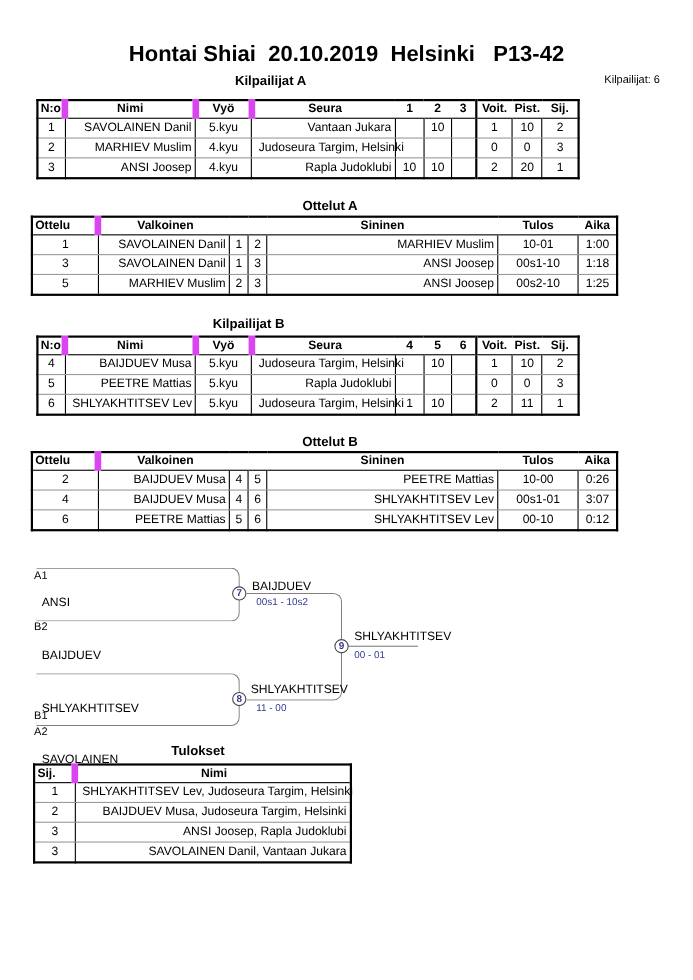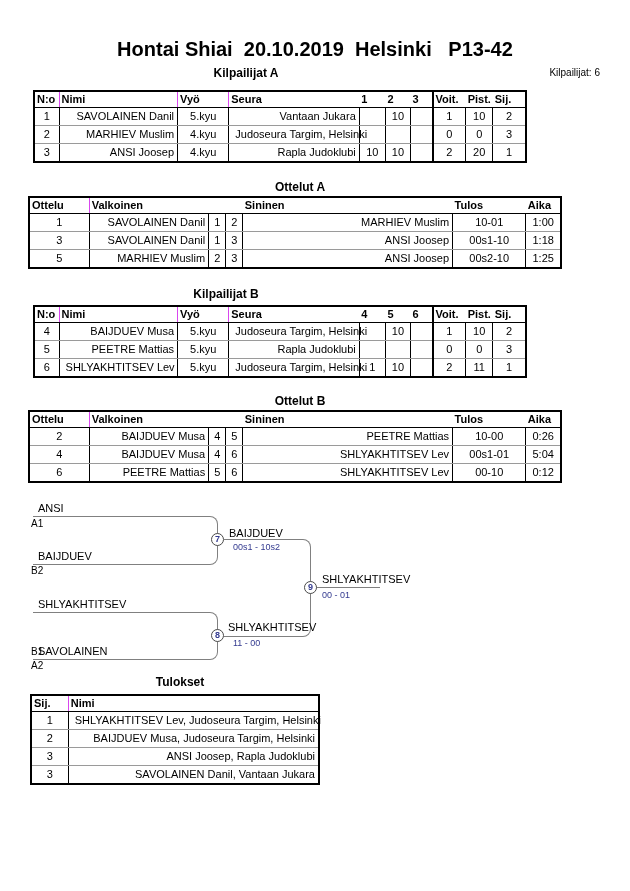--- a/index.html
+++ b/index.html
@@ -5,32 +5,32 @@
   html,body{margin:0;padding:0;background:#fff;}
   .page{position:relative;width:630px;height:891px;background:#fff;overflow:hidden;
         font-family:"Liberation Sans",sans-serif;color:#000;}
   .title{position:absolute;top:38px;left:0;width:100%;text-align:center;
          font-size:20px;font-weight:bold;white-space:pre;}
   .count{position:absolute;top:67px;right:30px;font-size:10px;margin-left:48px;}
   .sec{position:absolute;font-size:12px;font-weight:bold;transform:translateX(-50%);white-space:nowrap;}
   table.rep{position:absolute;border-collapse:collapse;table-layout:fixed;background:#fff;
             font-size:11px;border:2px solid #000;}
   .rep th{font-weight:bold;height:15px;line-height:15px;padding:0 2px;
-          border-bottom:1px solid #000;text-align:left;overflow:visible;white-space:nowrap;}
+          border-bottom:1px solid #000;text-align:center;overflow:visible;white-space:nowrap;}
   .rep td{height:17px;line-height:17px;padding:0 3px;border-right:1px solid #000;
           border-bottom:1px solid #9a9a9a;text-align:center;overflow:visible;white-space:nowrap;}
   .rep tr td:last-child{border-right:none;}
   .rep tbody tr:last-child td{border-bottom:none;}
   .rep .l{text-align:right;padding-left:6px;}
   .rep th.hl{text-align:left;padding-left:2px;}
-  .rep th.hb{border-right:1px solid #d946ef;}
+  .rep th.hb{border-right:6px solid #d946ef;}
   .rep .sep{border-left:2px solid #000;}
   .ovf{position:relative;z-index:2;white-space:nowrap;}
   
-  .bk-name{position:absolute;font-size:11px;white-space:nowrap;}
+  .bk-name{position:absolute;font-size:11px;white-space:nowrap;margin-top:40px;}
   .bk-seed{position:absolute;font-size:10px;white-space:nowrap;}
   .bk-conn{position:absolute;border-top:1px solid #808080;border-right:1px solid #808080;
            border-bottom:1px solid #808080;border-radius:0 8px 8px 0;}
   .bk-line{position:absolute;border-top:1px solid #808080;}
   .bk-circle{position:absolute;width:11px;height:11px;border:1px solid #4a4a4a;border-radius:50%;
              background:#fff;color:#333a8f;font-size:9px;font-weight:bold;line-height:11px;
              text-align:center;z-index:3;}
   .bk-winner{position:absolute;font-size:11px;white-space:nowrap;}
   .bk-score{position:absolute;font-size:9px;color:#333a8f;white-space:nowrap;}
 </style>
@@ -263,21 +263,21 @@
         <td>10-00</td>
         <td>0:26</td>
       </tr>
       <tr>
         <td>4</td>
         <td class="l">BAIJDUEV Musa</td>
         <td>4</td>
         <td>6</td>
         <td class="l">SHLYAKHTITSEV Lev</td>
         <td>00s1-01</td>
-        <td>5:04</td>
+        <td>3:07</td>
       </tr>
       <tr>
         <td>6</td>
         <td class="l">PEETRE Mattias</td>
         <td>5</td>
         <td>6</td>
         <td class="l">SHLYAKHTITSEV Lev</td>
         <td>00-10</td>
         <td>0:12</td>
       </tr>

